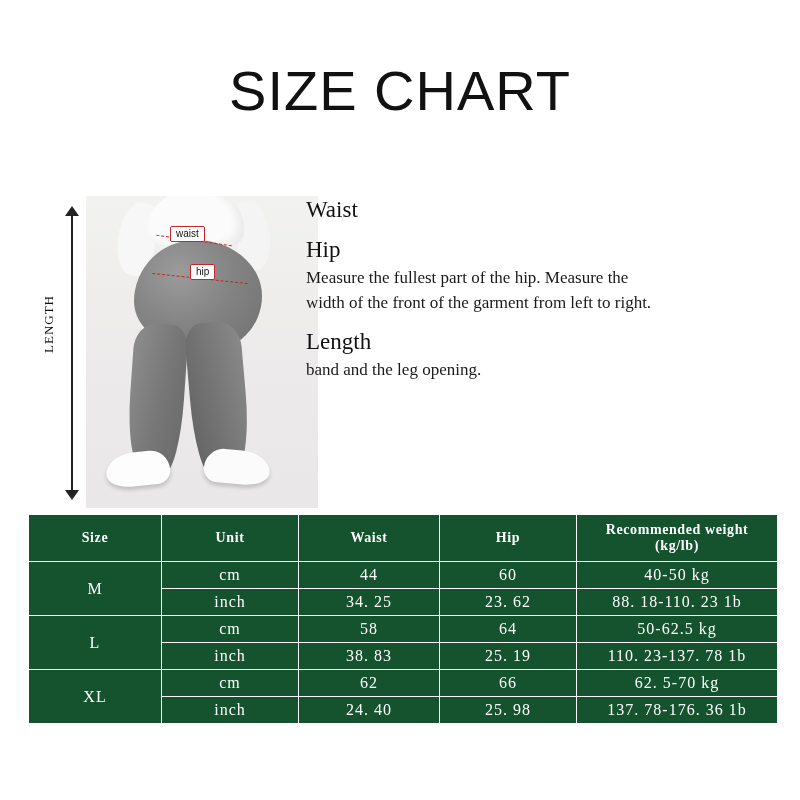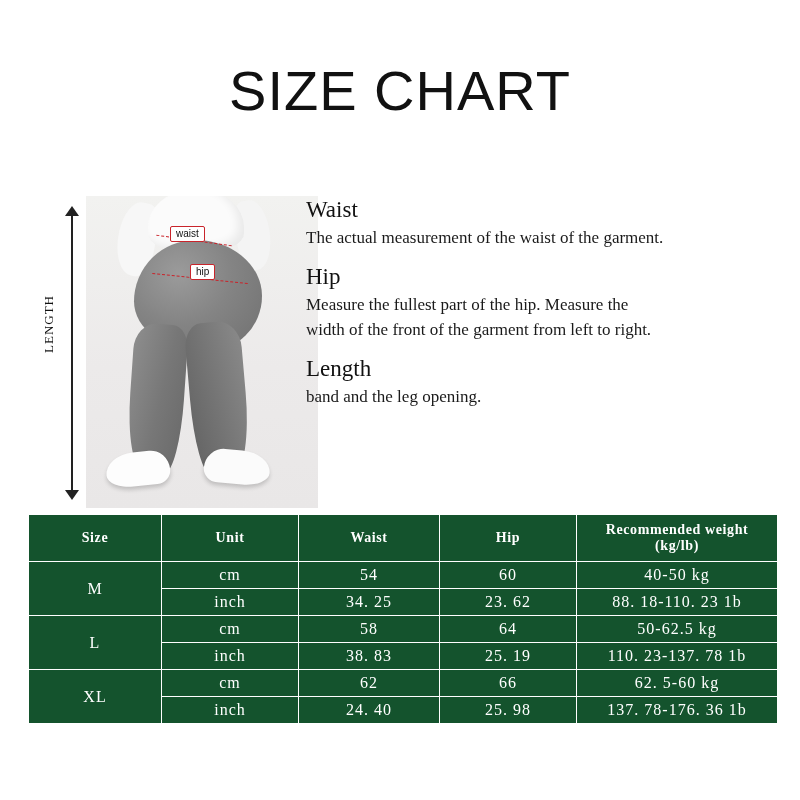--- a/index.html
+++ b/index.html
@@ -285,21 +285,20 @@
       <div class="guide guide-hip"></div>
       <div class="callout callout-waist">waist</div>
       <div class="callout callout-hip">hip</div>
     </div>
   </div>
 
   <div class="desc">
 
     <div class="desc-block">
       <div class="desc-h">Waist</div>
-      <p class="desc-p">The actual measurement of the waist of the garment.</p>
     </div>
 
     <div class="desc-block">
       <div class="desc-h">Hip</div>
       <p class="desc-p">Measure the fullest part of the  hip. Measure the</p>
       <p class="desc-p">width of the front of the garment from left to right.</p>
     </div>
 
     <div class="desc-block">
       <div class="desc-h">Length</div>
@@ -320,21 +319,21 @@
             <span>Recommended weight</span>
             <span class="rec-line2">(kg/lb)</span>
           </th>
         </tr>
       </thead>
       <tbody>
 
         <tr>
           <td class="col-size" rowspan="2">M</td>
           <td class="col-unit">cm</td>
-          <td class="col-waist">54</td>
+          <td class="col-waist">44</td>
           <td class="col-hip">60</td>
           <td class="col-rec">40-50 kg</td>
         </tr>
         <tr>
           <td class="col-unit">inch</td>
           <td class="col-waist">34. 25</td>
           <td class="col-hip">23. 62</td>
           <td class="col-rec">88. 18-110. 23  1b</td>
         </tr>
 
@@ -350,21 +349,21 @@
           <td class="col-waist">38. 83</td>
           <td class="col-hip">25. 19</td>
           <td class="col-rec">110. 23-137. 78  1b</td>
         </tr>
 
         <tr>
           <td class="col-size" rowspan="2">XL</td>
           <td class="col-unit">cm</td>
           <td class="col-waist">62</td>
           <td class="col-hip">66</td>
-          <td class="col-rec">62. 5-60  kg</td>
+          <td class="col-rec">62. 5-70  kg</td>
         </tr>
         <tr>
           <td class="col-unit">inch</td>
           <td class="col-waist">24. 40</td>
           <td class="col-hip">25. 98</td>
           <td class="col-rec">137. 78-176. 36  1b</td>
         </tr>
 
       </tbody>
     </table>

